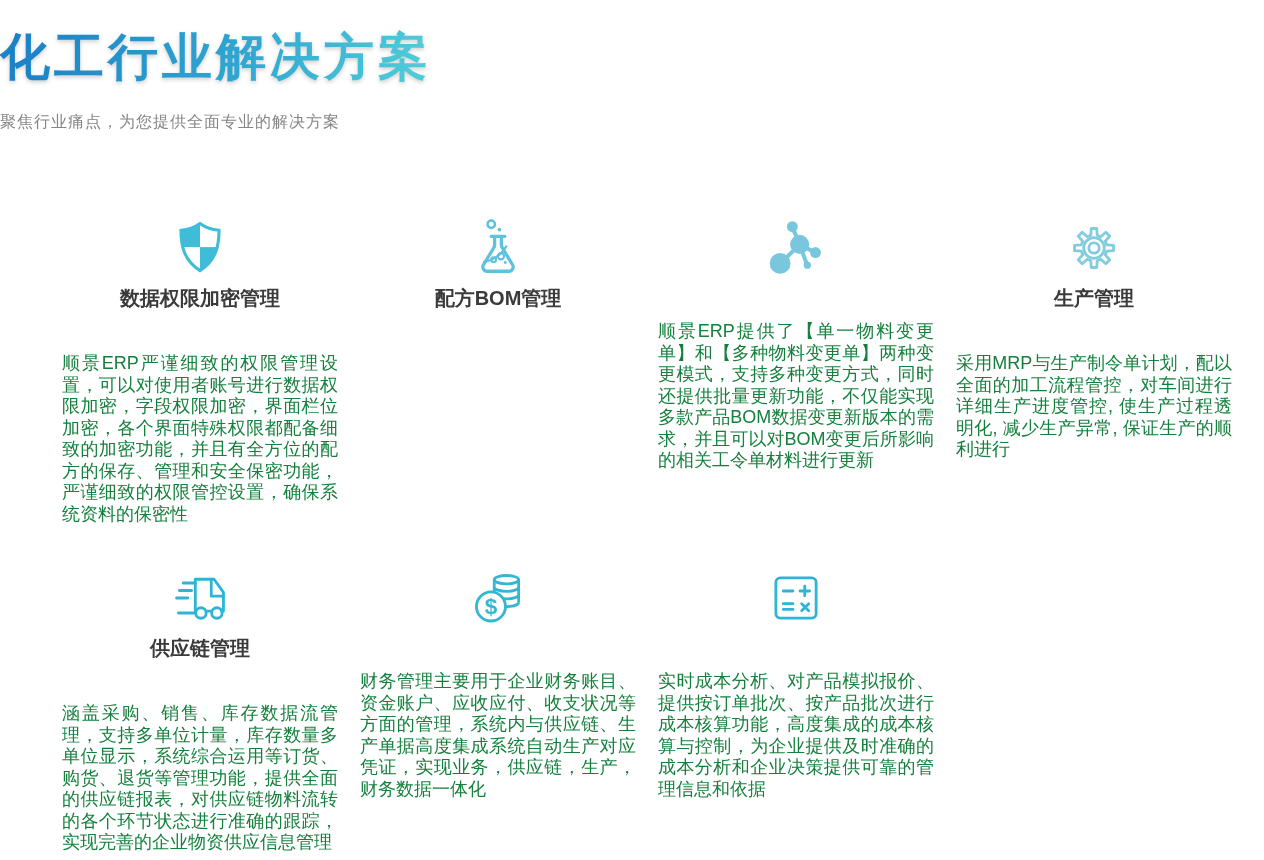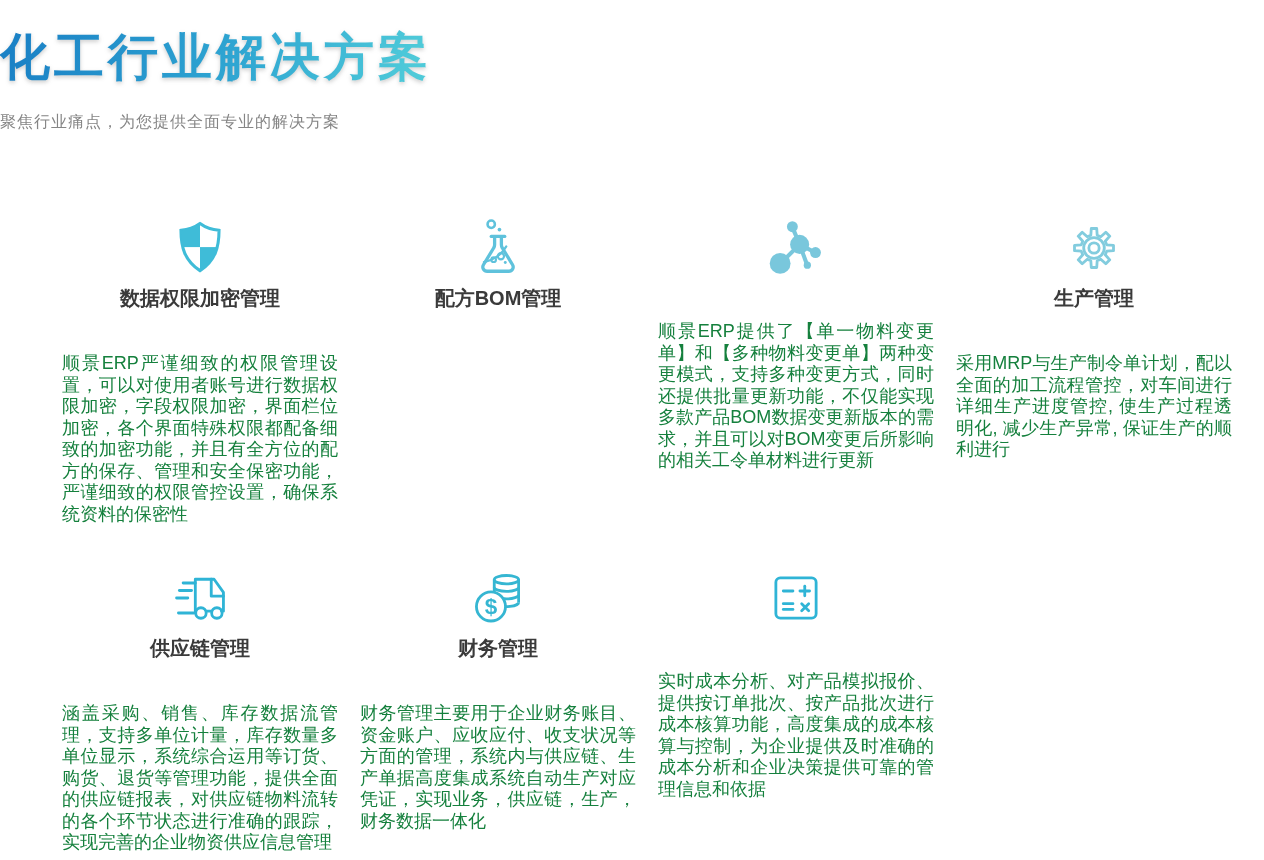--- a/index.html
+++ b/index.html
@@ -175,21 +175,20 @@
           <path d="M28 12.5 V36"></path>
           <path d="M54 12.5 V36.5"></path>
           <path d="M28 20.5 a13 4.5 0 0 0 26 0"></path>
           <path d="M28 28.5 a13 4.5 0 0 0 26 0"></path>
           <path d="M30 39 a13 4.5 0 0 0 24 -2.5"></path>
           <circle cx="24.5" cy="41" r="15.5" fill="#ffffff"></circle>
         </g>
         <text class="dollar-glyph" x="24.5" y="49.5" font-size="24" fill="#35b6d2" text-anchor="middle">$</text>
       </svg>
     </div>
-    <h3 class="feature-title">财务管理</h3>
     <p class="feature-desc">财务管理主要用于企业财务账目、资金账户、应收应付、收支状况等方面的管理，系统内与供应链、生产单据高度集成系统自动生产对应凭证，实现业务，供应链，生产，财务数据一体化</p>
   </div>
 
   <div class="feature-card">
     <div class="icon-box">
       <svg width="56" height="56" viewBox="0 0 64 64">
         <g stroke="#2fb4d6" stroke-width="3.2" fill="none" stroke-linecap="round" stroke-linejoin="round">
           <rect x="9" y="9" width="46" height="46" rx="5"></rect>
           <path d="M17.5 24 H28.5"></path>
           <path d="M36.5 24 H47.5"></path>

